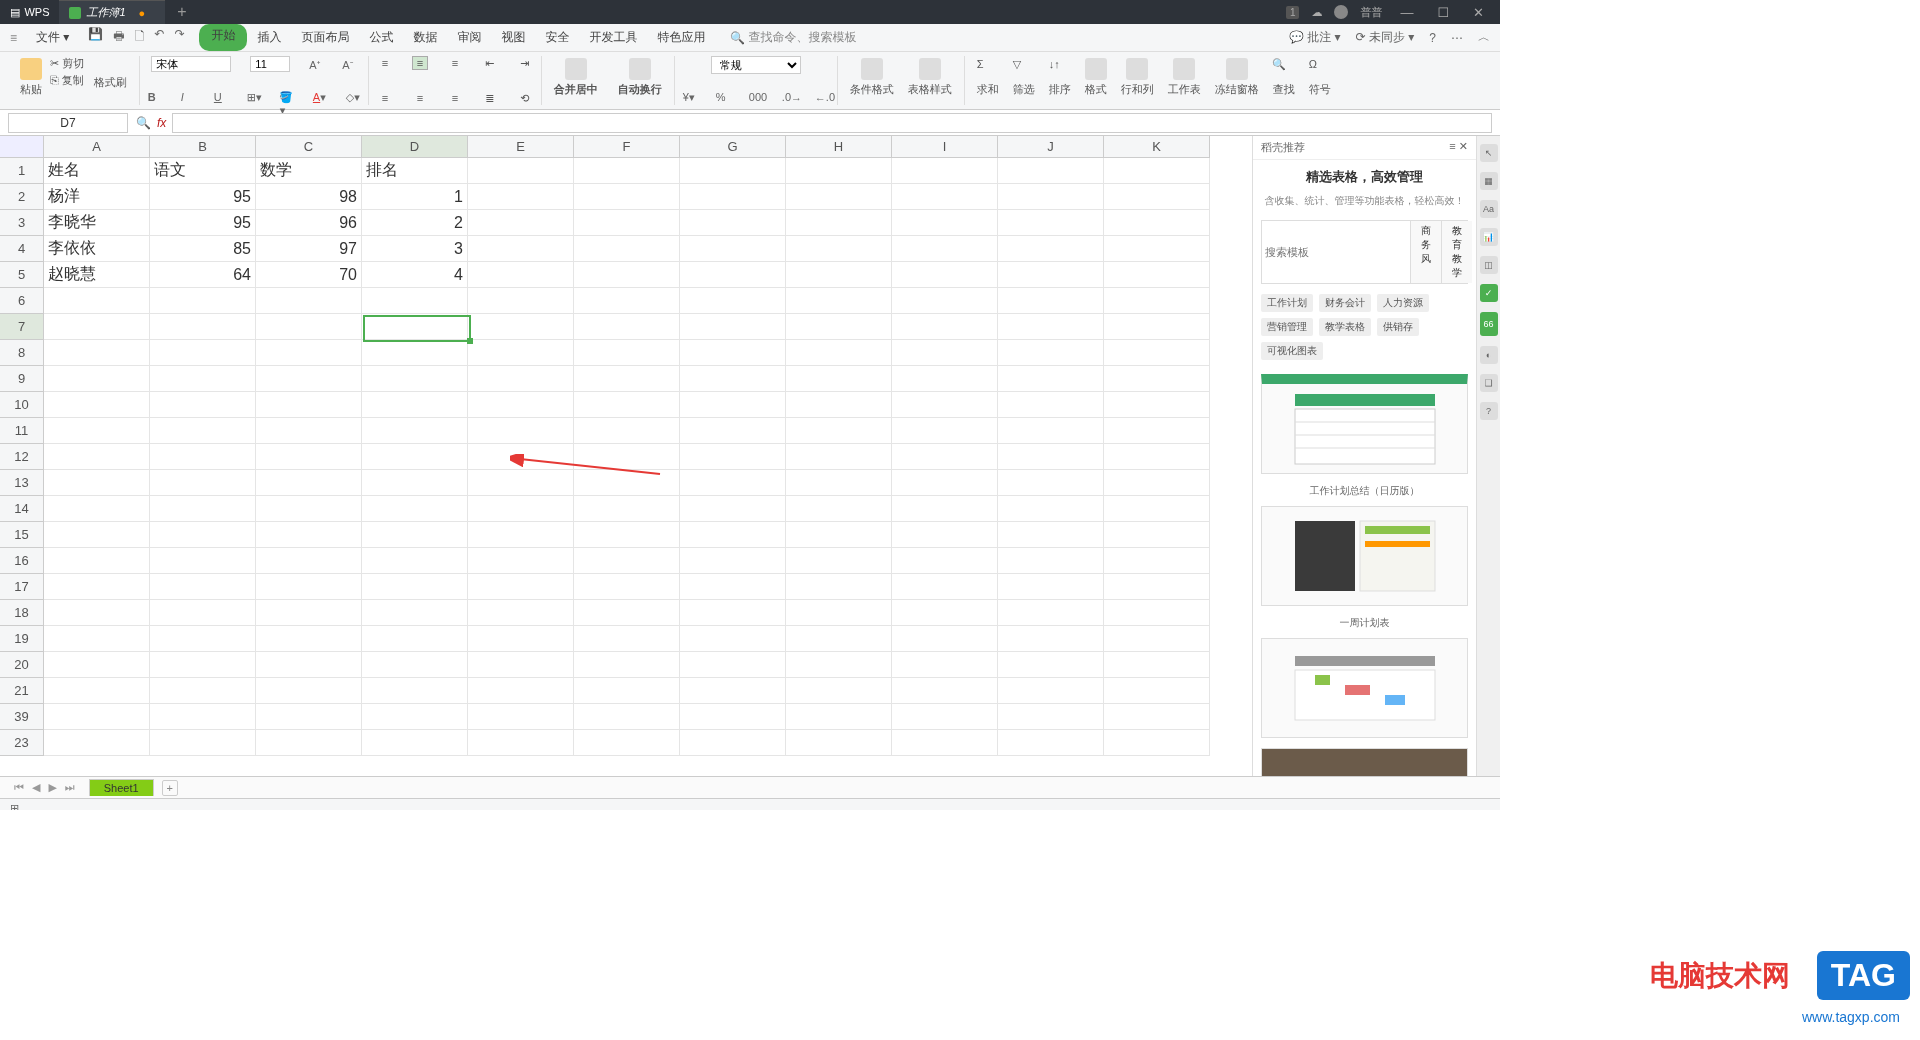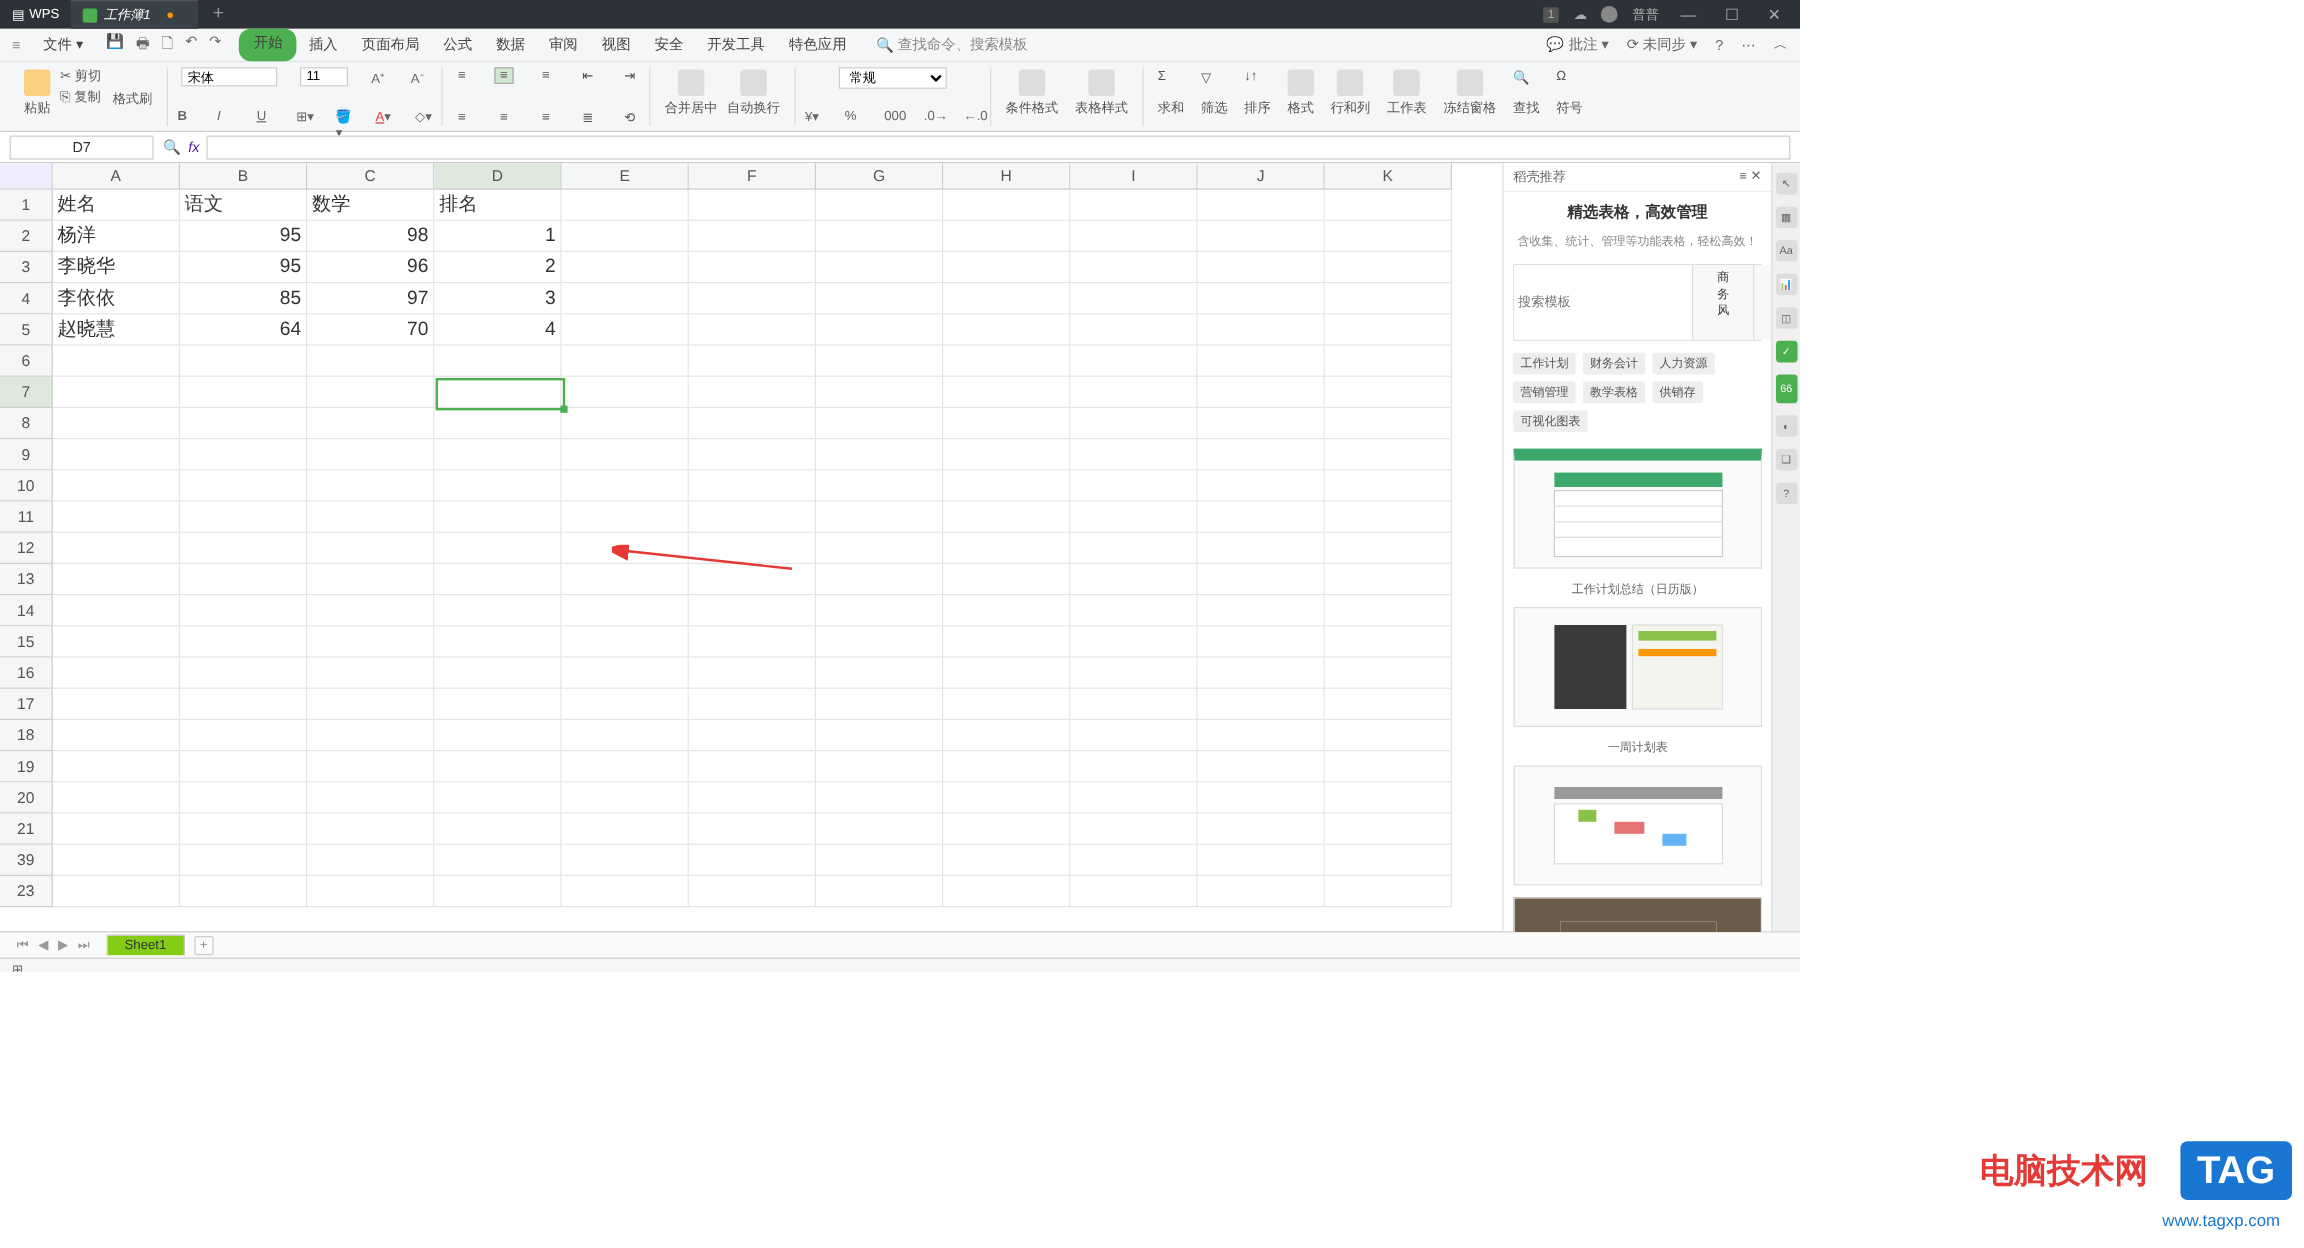--- a/index.html
+++ b/index.html
@@ -39,21 +39,21 @@
 .ribbon select, .ribbon input { border:1px solid #ccc; background:#fff; font-size:11px; padding:1px 4px;}
 .ribbon .font-name { width:80px;}
 .ribbon .font-size { width:40px;}
 .ribbon .small-icn { width:14px; height:14px; display:inline-block; color:#666;}
 .ribbon .align-btn { width:16px; height:14px; border:1px solid transparent; display:flex; align-items:center; justify-content:center;}
 .ribbon .align-btn.active { background:#d0e7d0; border-color:#aaa;}
 
 
 .formula-row { height: 26px; display: flex; align-items: center; border-bottom: 1px solid #ccc; background:#fff;}
 .name-box { width: 120px; border: 1px solid #ccc; margin: 2px 8px; height: 20px; text-align:center; font-size:12px; padding-top:2px; background:#fff;}
-.fx-label { color:#4c1d95; font-style:italic; margin: 0 6px;}
+.fx-label { color:#b91c1c; font-style:italic; margin: 0 6px;}
 .fx-input { flex:1; border:1px solid #ccc; height:20px; margin-right:8px; background:#fff;}
 
 
 .main-area { display:flex; height: 640px; }
 .grid-wrap { flex:1; display:flex; flex-direction:column; position:relative;}
 .col-headers { display:flex; height:22px;}
 .corner-cell { width: 44px; border-right:1px solid #ccc; border-bottom:1px solid #ccc; background:#eef;}
 .col-head { flex:0 0 106px; height:22px; border-right:1px solid #ccc; border-bottom:1px solid #ccc; display:flex; align-items:center; justify-content:center; color:#555; background:#f5f6f7; font-size:13px;}
 .col-head.active { background:#dfe8dd;}
 .rows { flex:1; overflow:hidden;}
@@ -66,21 +66,21 @@
 .selected-cell::after { content:""; position:absolute; right:-4px; bottom:-4px; width:6px; height:6px; background:#4caf50;}
 .arrow-annotation { position:absolute; top:318px; left:510px; width:160px; height:30px; z-index:6;}
 
 
 .right-panel { width: 224px; border-left:1px solid #ddd; background:#fff; display:flex; flex-direction:column;}
 .rp-head { padding:4px 8px; font-size:11px; color:#666; border-bottom:1px solid #eee; display:flex; justify-content:space-between;}
 .rp-title { font-size:13px; font-weight:bold; text-align:center; padding:8px 4px; color:#333;}
 .rp-sub { font-size:10px; color:#888; text-align:center; padding-bottom:8px;}
 .rp-search { margin:4px 8px; display:flex; border:1px solid #ddd;}
 .rp-search input { flex:1; border:none; padding:3px; font-size:11px;}
-.rp-search .srch-tab { padding:3px 20px; font-size:10px; border-left:1px solid #ddd; background:#f8f8f8;}
+.rp-search .srch-tab { padding:3px 10px; font-size:10px; border-left:1px solid #ddd; background:#f8f8f8;}
 .rp-tags { display:flex; flex-wrap:wrap; gap:6px; padding:6px 8px;}
 .rp-tags span { background:#eee; padding:2px 6px; font-size:10px; color:#555; border-radius:2px;}
 .rp-templates { flex:1; overflow:auto; padding:8px;}
 .tpl { margin-bottom:10px; border:1px solid #ddd; height:100px; background:#fafafa; display:flex; align-items:center; justify-content:center; font-size:10px; color:#aaa;}
 .tpl.green { border-top:10px solid #3ca86b;}
 .tpl-label { text-align:center; font-size:10px; color:#666; margin-bottom:8px;}
 
 
 .side-strip { width:24px; background:#f0f0f0; border-left:1px solid #ddd; display:flex; flex-direction:column; align-items:center; gap:10px; padding-top:8px;}
 .side-strip div { width:18px; height:18px; background:#ddd; border-radius:3px; font-size:9px; display:flex; align-items:center; justify-content:center; color:#666;}
@@ -210,21 +210,21 @@
     <div class="group-row">
       <span class="align-btn">≡</span>
       <span class="align-btn">≡</span>
       <span class="align-btn">≡</span>
       <span class="align-btn">≣</span>
       <span class="align-btn">⟲</span>
     </div>
   </div>
 
   <div class="group">
-    <div style="display:flex; gap:0;">
+    <div style="display:flex; gap:12px;font-weight:bold;">
       <div class="big-btn">
           <span class="icn"></span>
           <span>合并居中</span>
         </div>
       <div class="big-btn">
           <span class="icn"></span>
           <span>自动换行</span>
         </div>
     </div>
   </div>

